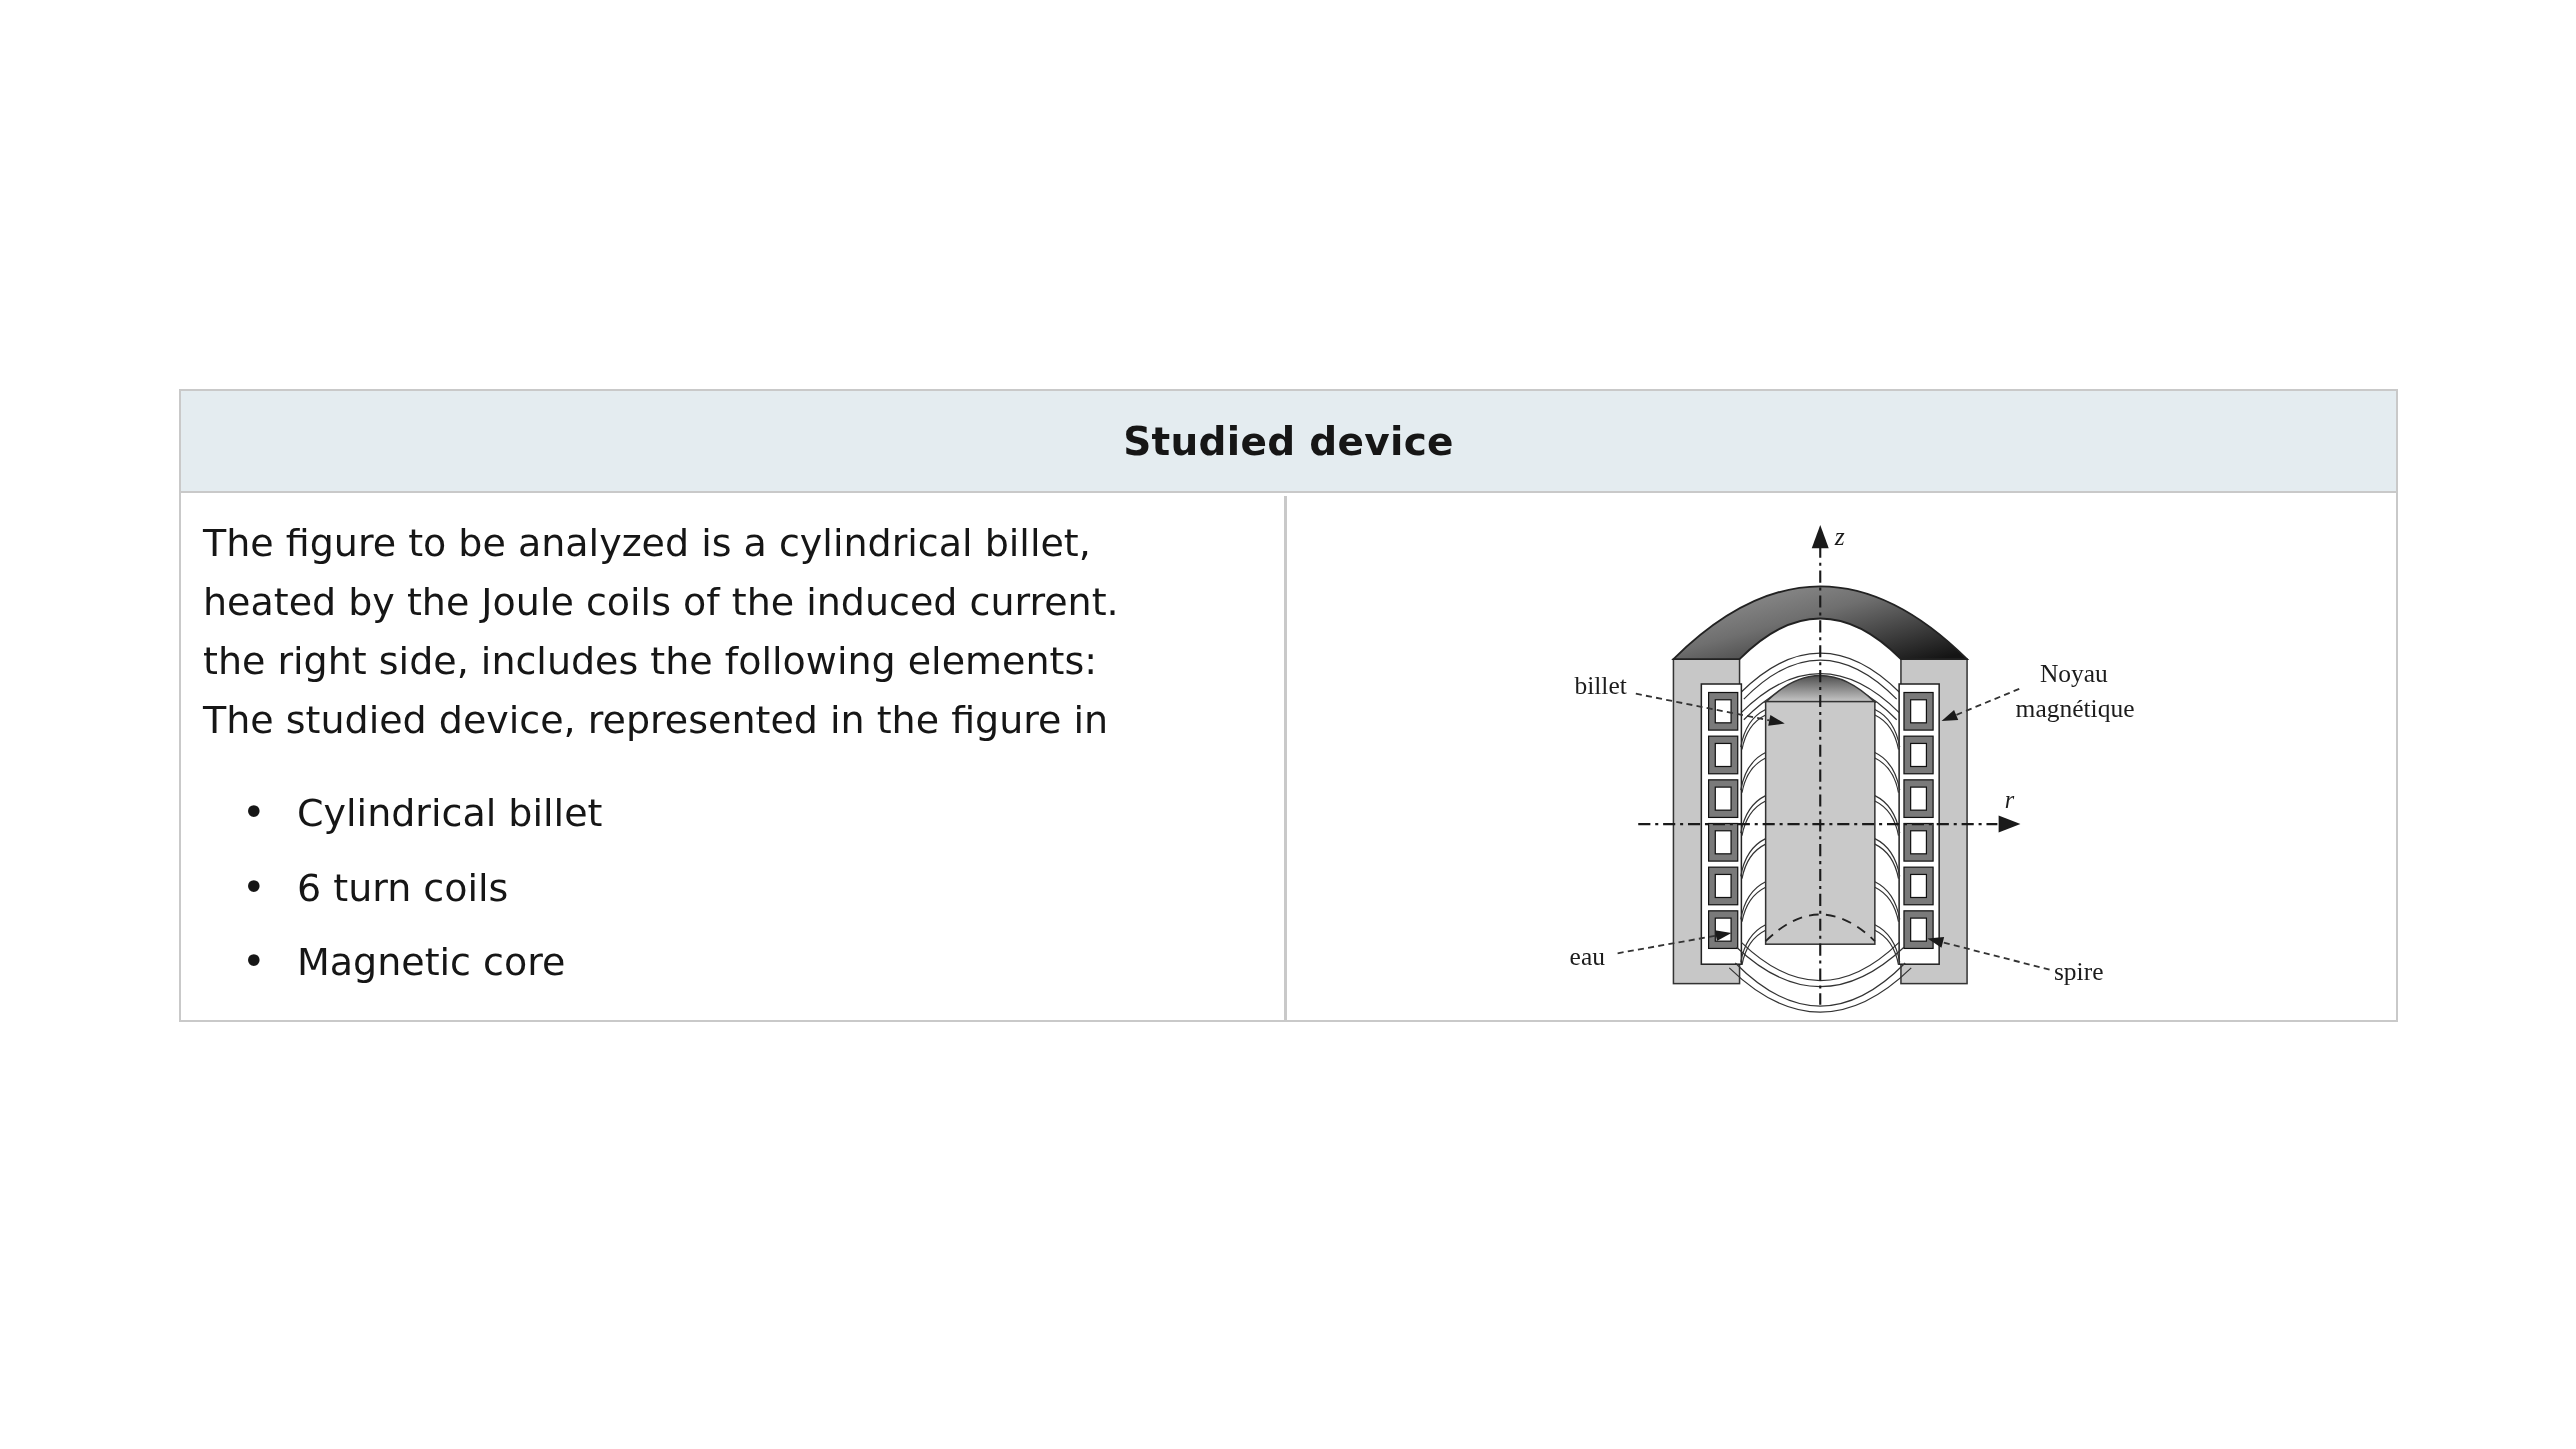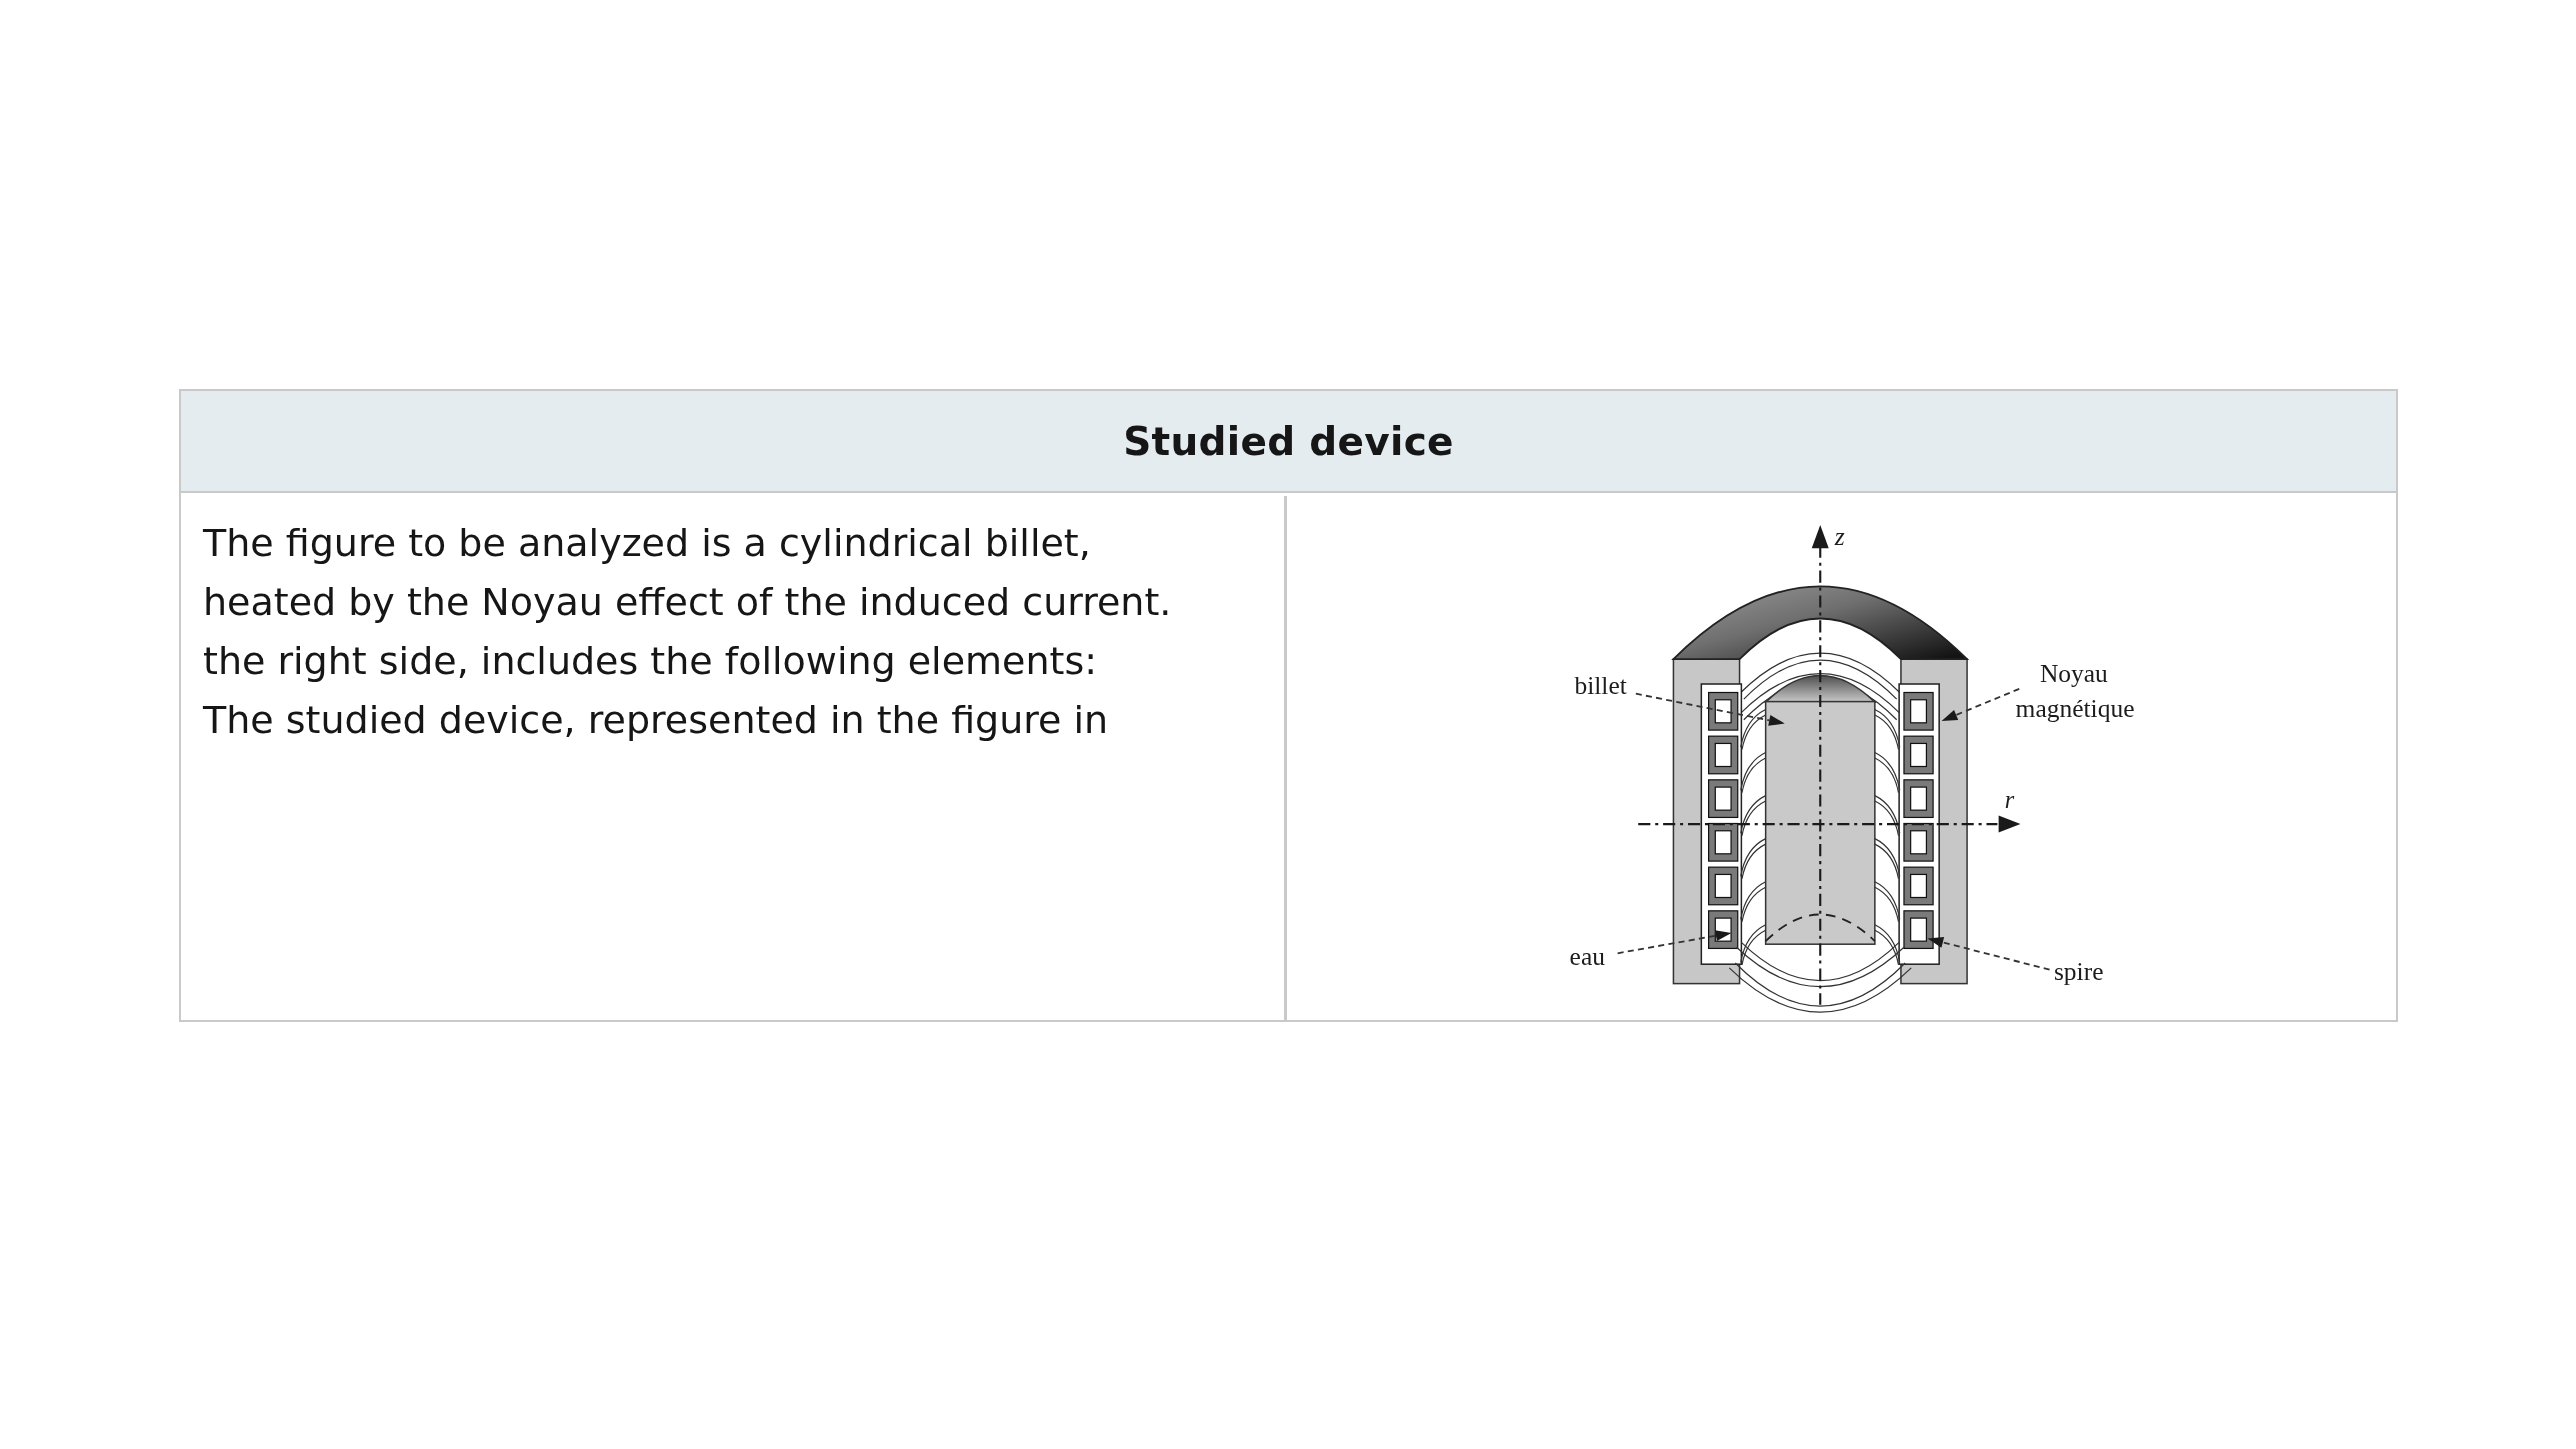--- a/index.html
+++ b/index.html
@@ -50,24 +50,29 @@
 <div class="page">
   <div class="tbl">
 
     <div class="tbl-header">
       <span>Studied device</span>
     </div>
 
     <div class="cell-left">
       <div class="para">
         <div>The figure to be analyzed is a cylindrical billet,</div>
-        <div>heated by the Noyau effect of the induced current.</div>
+        <div>heated by the Joule coils of the induced current.</div>
         <div>the right side, includes the following elements:</div>
         <div>The studied device, represented in the figure in</div>
       </div>
+      <ul class="blist">
+        <li>Cylindrical billet</li>
+        <li>6 turn coils</li>
+        <li>Magnetic core</li>
+      </ul>
     </div>
 
     <div class="cell-right">
       <svg id="device-figure" width="100%" height="100%" viewBox="2128 816 1823 864" preserveAspectRatio="none">
         <defs>
           <linearGradient id="domeGrad" x1="0" y1="0" x2="1" y2="0.9">
             <stop offset="0" stop-color="#9b9b9b"></stop>
             <stop offset="0.45" stop-color="#6f6f6f"></stop>
             <stop offset="1" stop-color="#141414"></stop>
           </linearGradient>

